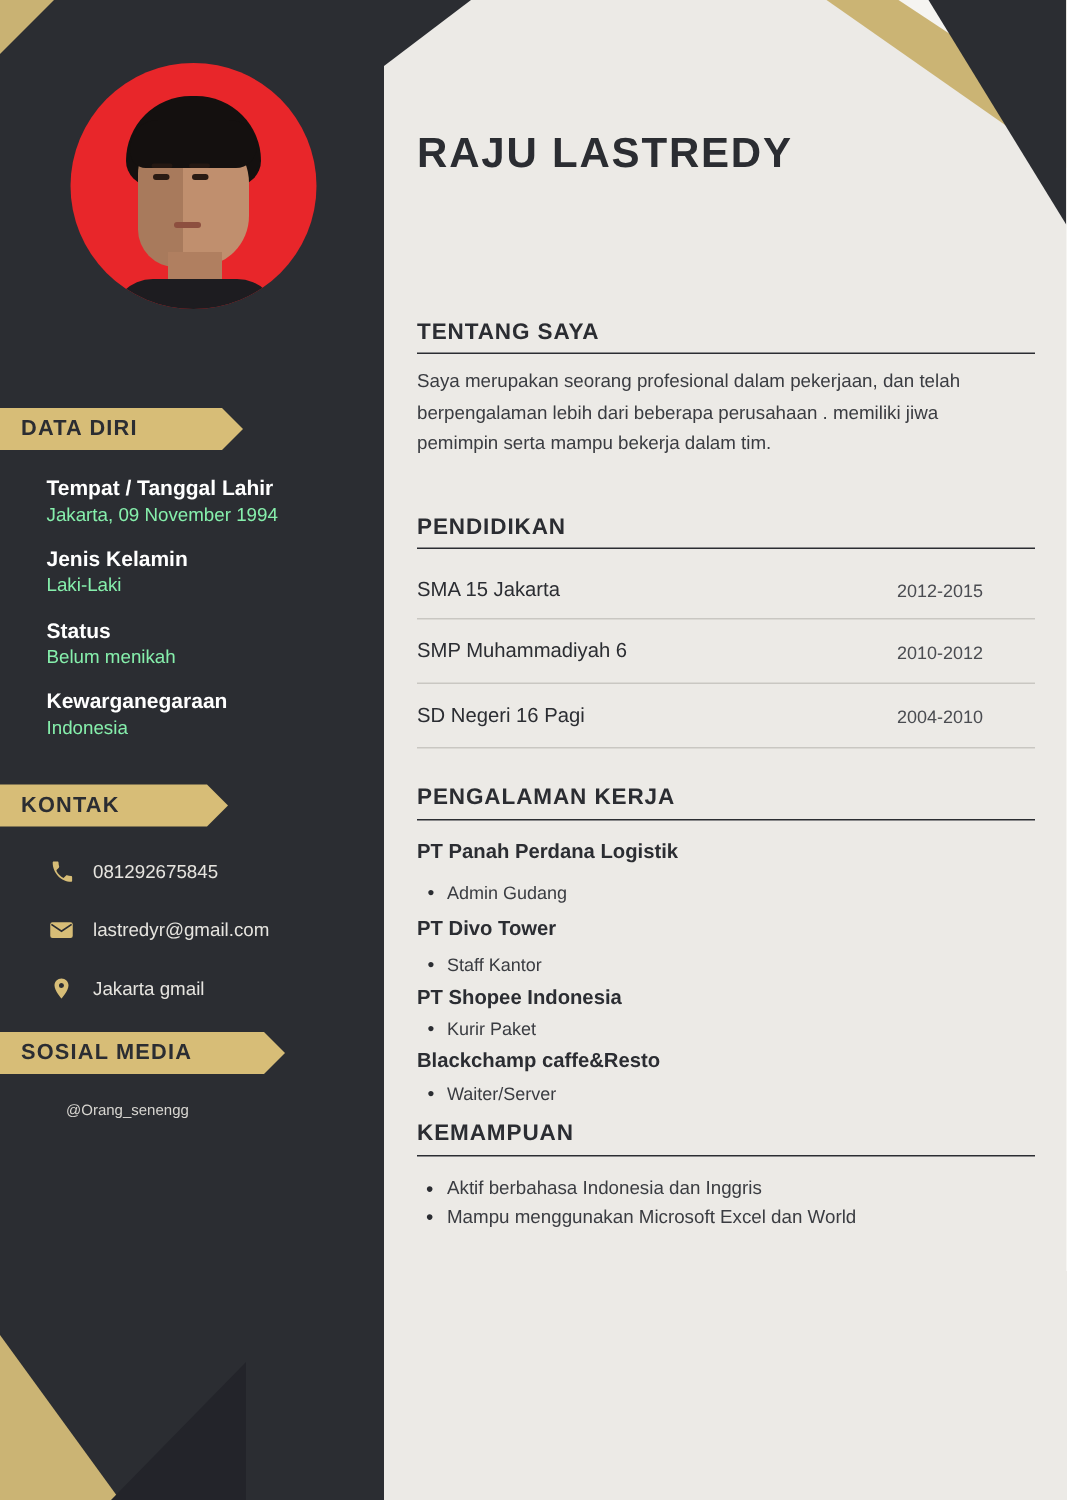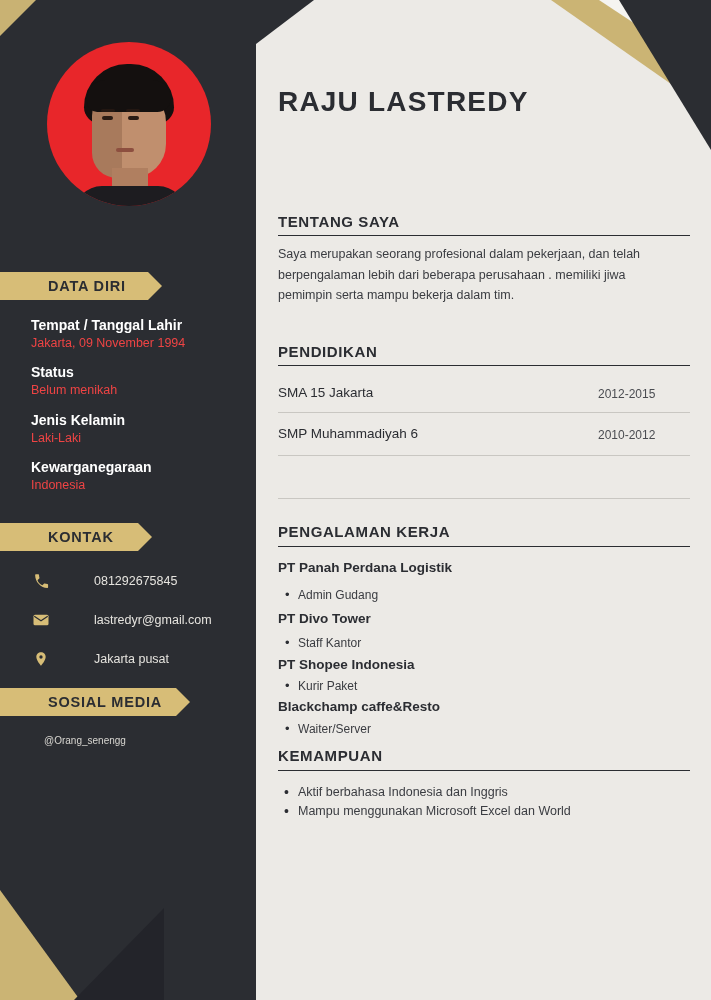--- a/index.html
+++ b/index.html
@@ -164,21 +164,21 @@
     left: 0;
     height: 28px;
     background: #d7bd77;
     display: flex;
     align-items: center;
     color: #2b2d32;
     font-weight: bold;
     font-size: 14.5px;
     letter-spacing: 0.8px;
   }
-  .ribbon span { padding-left: 48px; }
+  .ribbon span { padding-left: 14px; }
   .ribbon:after {
     content: "";
     position: absolute;
     right: -14px;
     top: 0;
     width: 0;
     height: 0;
     border-left: 14px solid #d7bd77;
     border-top: 14px solid transparent;
     border-bottom: 14px solid transparent;
@@ -197,21 +197,21 @@
   }
   .data-item { margin-bottom: 11px; }
   .data-label {
     font-weight: bold;
     font-size: 14px;
     color: #ffffff;
     line-height: 1.35;
   }
   .data-value {
     font-size: 12.5px;
-    color: #ef4444;
+    color: #86efac;
     line-height: 1.4;
   }
 
   
   .contact-list {
     position: absolute;
     left: 30px;
     top: 570px;
     width: 215px;
   }
@@ -225,21 +225,20 @@
     height: 22px;
     margin-right: 10px;
     flex: 0 0 22px;
     display: flex;
     align-items: center;
     justify-content: center;
   }
   .contact-text {
     font-size: 12.5px;
     color: #e6e4df;
-    margin-left: 32px;
   }
 
   .social-handle {
     position: absolute;
     left: 44px;
     top: 735px;
     font-size: 10px;
     color: #d8d6d1;
   }
 
@@ -413,26 +412,26 @@
     <div class="ribbon" id="ribbon-datadiri">
       <span>DATA DIRI</span>
     </div>
 
     <div class="data-list">
       <div class="data-item">
         <div class="data-label">Tempat / Tanggal Lahir</div>
         <div class="data-value">Jakarta, 09 November 1994</div>
       </div>
       <div class="data-item">
+        <div class="data-label">Jenis Kelamin</div>
+        <div class="data-value">Laki-Laki</div>
+      </div>
+      <div class="data-item">
         <div class="data-label">Status</div>
         <div class="data-value">Belum menikah</div>
-      </div>
-      <div class="data-item">
-        <div class="data-label">Jenis Kelamin</div>
-        <div class="data-value">Laki-Laki</div>
       </div>
       <div class="data-item">
         <div class="data-label">Kewarganegaraan</div>
         <div class="data-value">Indonesia</div>
       </div>
     </div>
 
     <div class="ribbon" id="ribbon-kontak">
       <span>KONTAK</span>
     </div>
@@ -454,21 +453,21 @@
             </svg>
         </span>
         <span class="contact-text">lastredyr@gmail.com</span>
       </div>
       <div class="contact-row">
         <span class="contact-ico">
           <svg width="16" height="18" viewBox="0 0 24 24">
               <path fill="#d7bd77" d="M12 2C8.1 2 5 5.1 5 9c0 5.2 7 13 7 13s7-7.8 7-13c0-3.9-3.1-7-7-7zm0 9.5A2.5 2.5 0 1 1 12 6.5a2.5 2.5 0 0 1 0 5z"></path>
             </svg>
         </span>
-        <span class="contact-text">Jakarta pusat</span>
+        <span class="contact-text">Jakarta gmail</span>
       </div>
     </div>
 
     <div class="ribbon" id="ribbon-sosial">
       <span>SOSIAL MEDIA</span>
     </div>
 
     <div class="social-handle">@Orang_senengg</div>
 
     <div class="sidebar-bottom-tri"></div>
@@ -495,20 +494,24 @@
       <span class="edu-year">2012-2015</span>
     </div>
     <div class="edu-sep" style="top:412px"></div>
 
     <div class="edu-row" style="top:426px">
       <span class="edu-school">SMP Muhammadiyah 6</span>
       <span class="edu-year">2010-2012</span>
     </div>
     <div class="edu-sep" style="top:455px"></div>
 
+    <div class="edu-row" style="top:469px">
+      <span class="edu-school">SD Negeri 16 Pagi</span>
+      <span class="edu-year">2004-2010</span>
+    </div>
     <div class="edu-sep" style="top:498px"></div>
 
     <div class="sec-title" style="top:523px">PENGALAMAN KERJA</div>
     <div class="sec-rule" style="top:546px"></div>
 
     <div class="job-title" style="top:560px">PT Panah Perdana Logistik</div>
     <div class="job-bullet" style="top:588px">Admin Gudang</div>
 
     <div class="job-title" style="top:611px">PT Divo Tower</div>
     <div class="job-bullet" style="top:636px">Staff Kantor</div>

